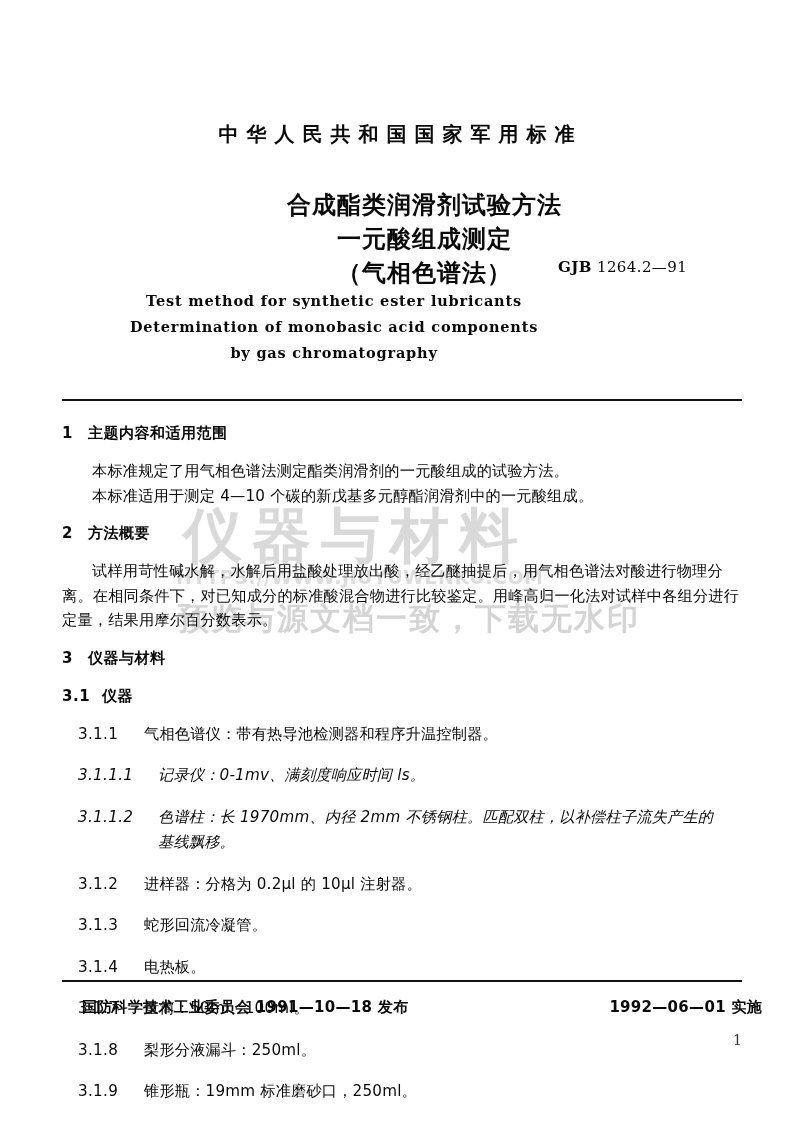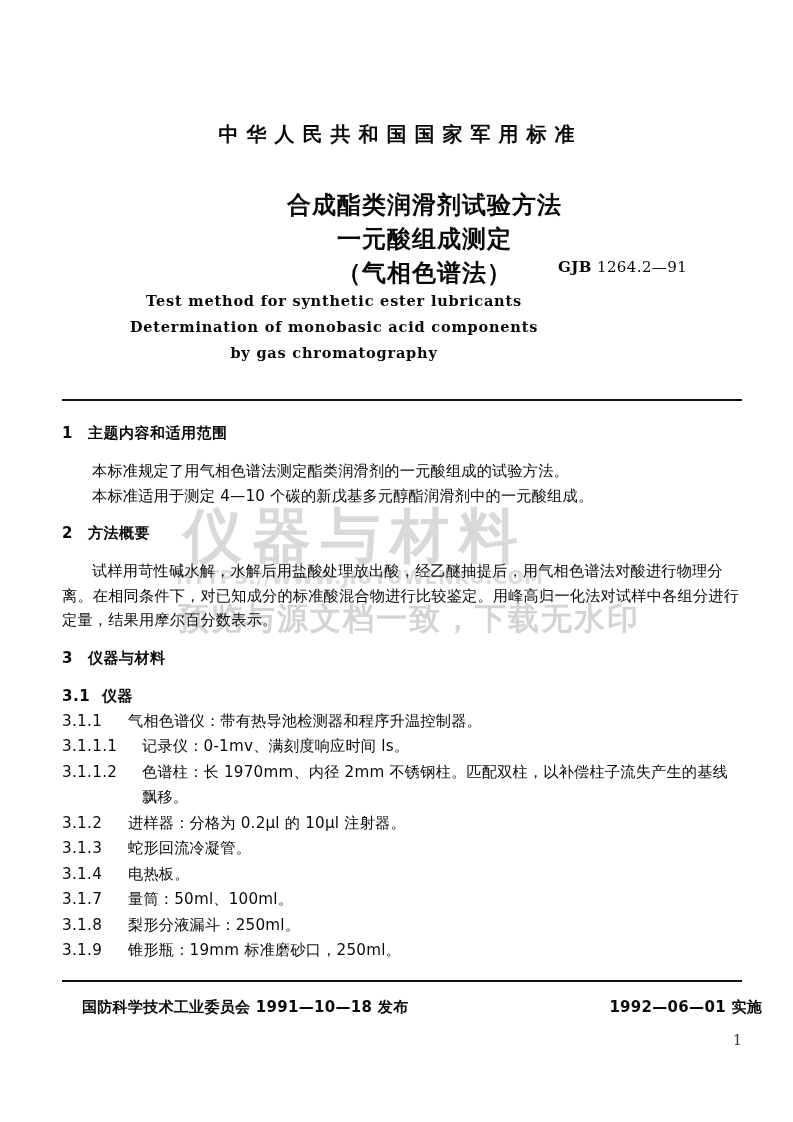--- a/index.html
+++ b/index.html
@@ -175,32 +175,32 @@
     letter-spacing: 0.5px;
   }
   .sub-head .num {
     display: inline-block;
     min-width: 40px;
   }
 
   .item {
     font-size: 15.2px;
     line-height: 25.5px;
-    margin: 0;
+    margin: 16px;
     letter-spacing: 0.2px;
     padding-left: 66px;
     text-indent: -66px;
   }
   .item .num {
     display: inline-block;
     width: 66px;
     text-indent: 0;
     letter-spacing: 0.3px;
   }
-  .item.wide { padding-left: 80px; text-indent: -80px; }
+  .item.wide { padding-left: 80px; text-indent: -80px; font-style: italic; }
   .item.wide .num { width: 80px; }
   .item .cont { text-indent: 0; }
 
   .footer {
     position: absolute;
     left: 62px;
     top: 998px;
     width: 680px;
     font-size: 15px;
     font-weight: bold;

